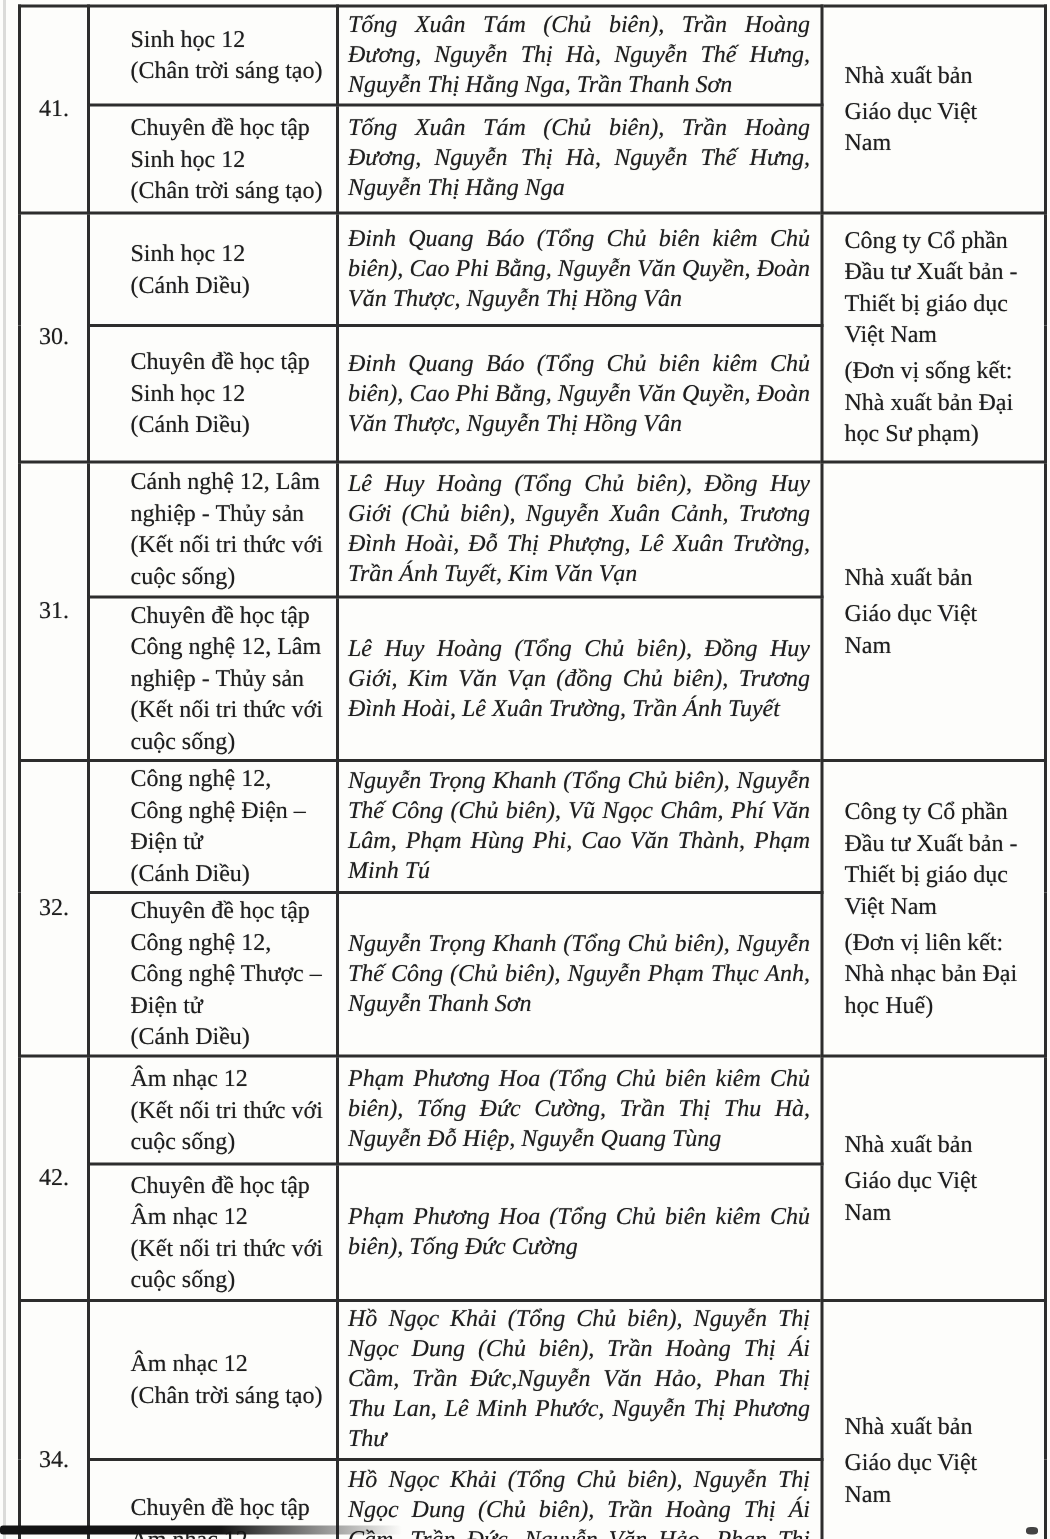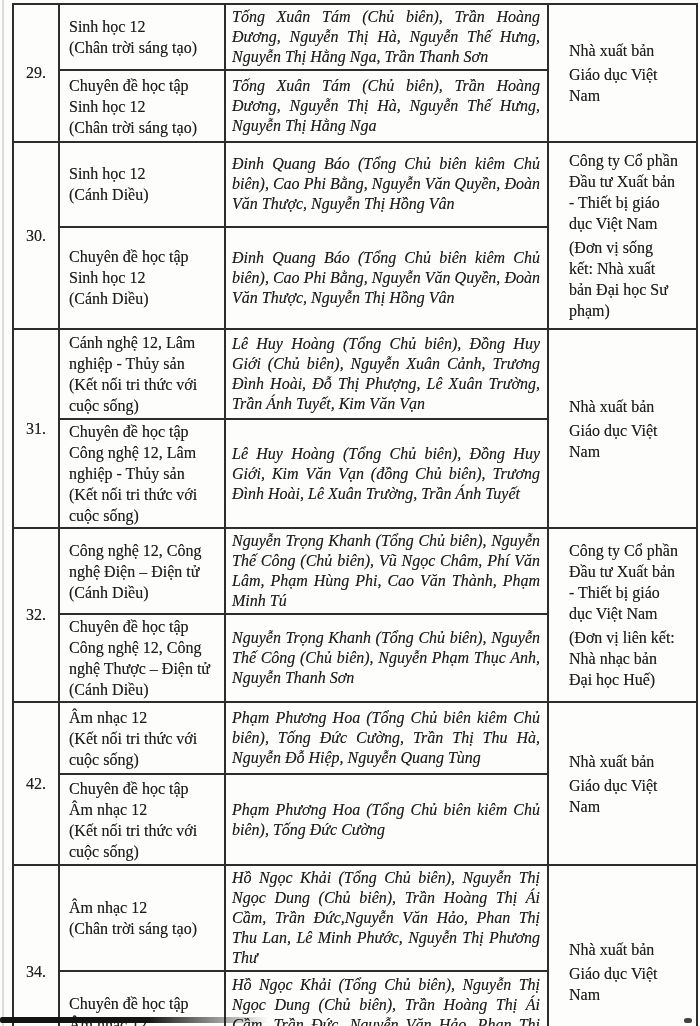--- a/index.html
+++ b/index.html
@@ -25,32 +25,32 @@
     box-sizing:border-box;
   }
   td.stt{
     text-align:center;
     font-size:16px;
   }
   td.title{
     padding:1px 8px 1px 9px;
     font-size:16px;line-height:21px;
   }
-  .book-name,.book-series{display:block;}
+  .book-name,.book-series{display:block;margin-left:18px;}
   td.authors{
     padding:2px 7px 2px 6px;
     font-size:16px;line-height:20px;
     text-align:justify;
     font-style:italic;
   }
   td.pub{
     padding:4px 5px 4px 8px;
     font-size:16px;line-height:21px;
   }
-  .pub-line{margin:3px 12px;}
+  .pub-line{margin:3px 6px;}
   
   .page-edge-line{
     position:absolute;left:2px;top:0;height:1026px;width:2px;
     background:#bfbfbd;opacity:.55;
   }
   .bottom-scan-bar{
     position:absolute;left:0;top:1017px;width:268px;height:6px;
     background:linear-gradient(to right,#141414 55%,rgba(20,20,20,.35) 85%,rgba(20,20,20,0));
     border-radius:2px;
   }
@@ -68,21 +68,21 @@
   <table class="doc">
     <colgroup>
       <col style="width:46px">
       <col style="width:166px">
       <col style="width:323px">
       <col style="width:149px">
     </colgroup>
     <tbody>
         <tr style="height: 64px;">
           <td class="stt" rowspan="2">
-            <div>29.</div>
+            <div>41.</div>
           </td>
           <td class="title">
             <div class="book-name">Sinh học 12</div>
             <div class="book-series">(Chân trời sáng tạo)</div>
           </td>
           <td class="authors">
             <div>Tống Xuân Tám (Chủ biên), Trần Hoàng Đương, Nguyễn Thị Hà, Nguyễn Thế Hưng, Nguyễn Thị Hằng Nga, Trần Thanh Sơn</div>
           </td>
           <td class="pub" rowspan="2">
             <div class="pub-line">Nhà xuất bản</div>

